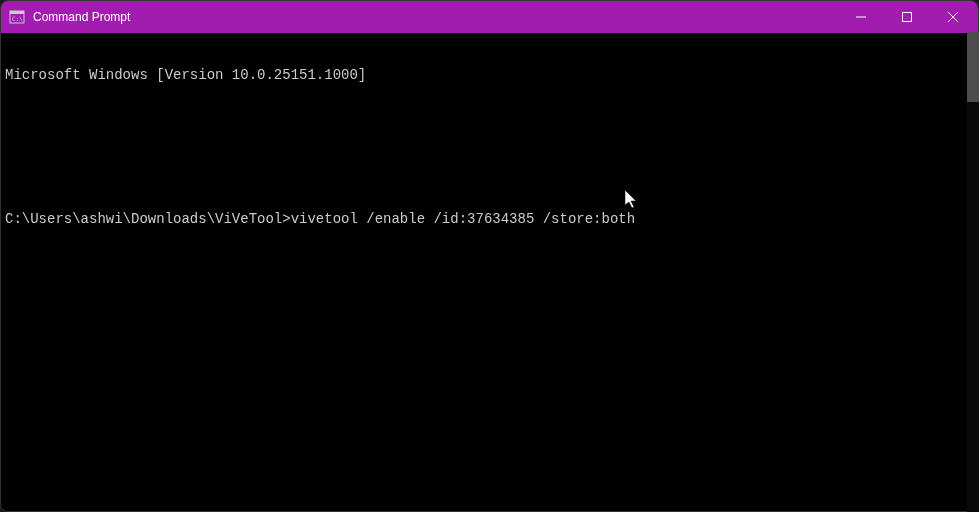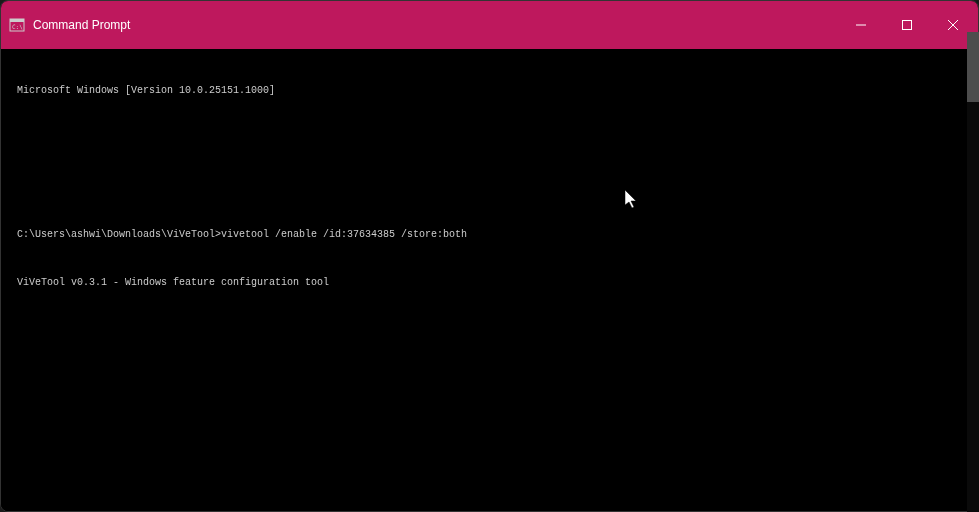--- a/index.html
+++ b/index.html
@@ -19,22 +19,22 @@
       width: 100%;
       height: 100%;
       background: #000000;
       display: flex;
       flex-direction: column;
       border: 1px solid #333;
       border-radius: 8px;
       overflow: hidden;
     }
     .titlebar {
-      height: 48px;
-      background: #be185d;
+      height: 32px;
+      background: #a21caf;
       display: flex;
       align-items: center;
       justify-content: space-between;
       padding: 0 2px 0 8px;
       flex-shrink: 0;
     }
     .titlebar-left {
       display: flex;
       align-items: center;
       gap: 8px;
@@ -64,23 +64,23 @@
       height: 32px;
       display: flex;
       align-items: center;
       justify-content: center;
       color: #ffffff;
       cursor: pointer;
     }
     .terminal-content {
       flex: 1;
       background: #000000;
-      padding: 2px 16px;
+      padding: 2px 4px;
       font-family: 'Consolas', 'Courier New', monospace;
-      font-size: 10px;
+      font-size: 14px;
       line-height: 16px;
       color: #cccccc;
       white-space: pre;
       overflow: hidden;
       position: relative;
     }
     .scrollbar-track {
       position: absolute;
       right: 0;
       top: 32px;
@@ -141,21 +141,20 @@
           <line x1="10" y1="0" x2="0" y2="10" stroke="#ffffff" stroke-width="1"></line>
         </svg>
       </div>
     </div>
   </div>
   <div class="terminal-content">
     <span class="term-line">Microsoft Windows [Version 10.0.25151.1000]</span>
     <span class="term-line"></span>
     <span class="term-line"></span>
     <span class="term-line">C:\Users\ashwi\Downloads\ViVeTool&gt;vivetool /enable /id:37634385 /store:both</span>
-    <span class="term-line">ViVeTool v0.3.1 - Windows feature configuration tool</span>
     <span class="term-line"></span>
     <span class="term-line"></span>
     
     
     
     
     
     
   </div>
   <div class="scrollbar-track">

